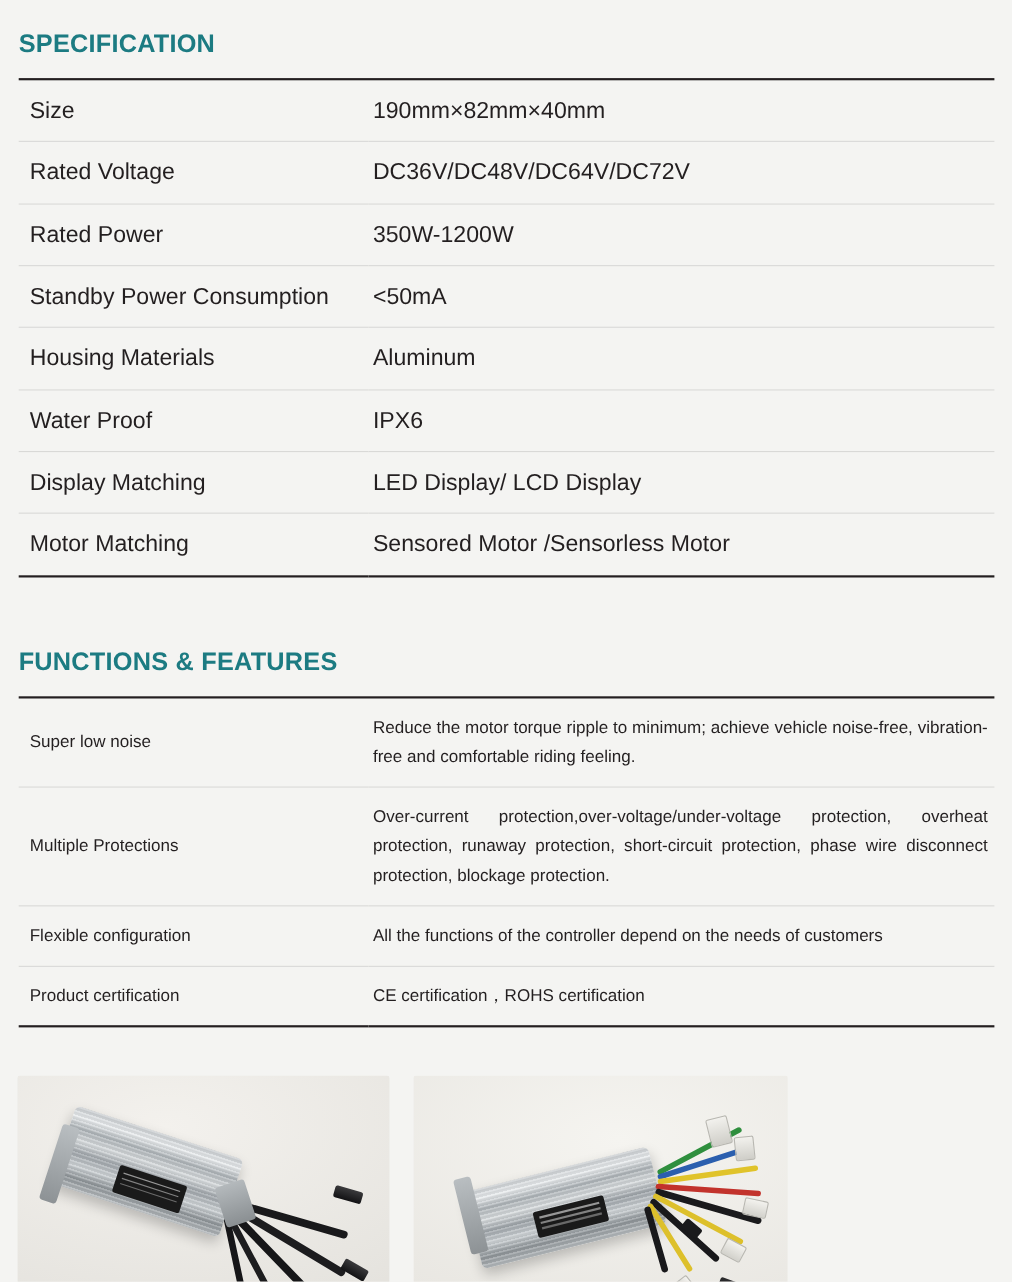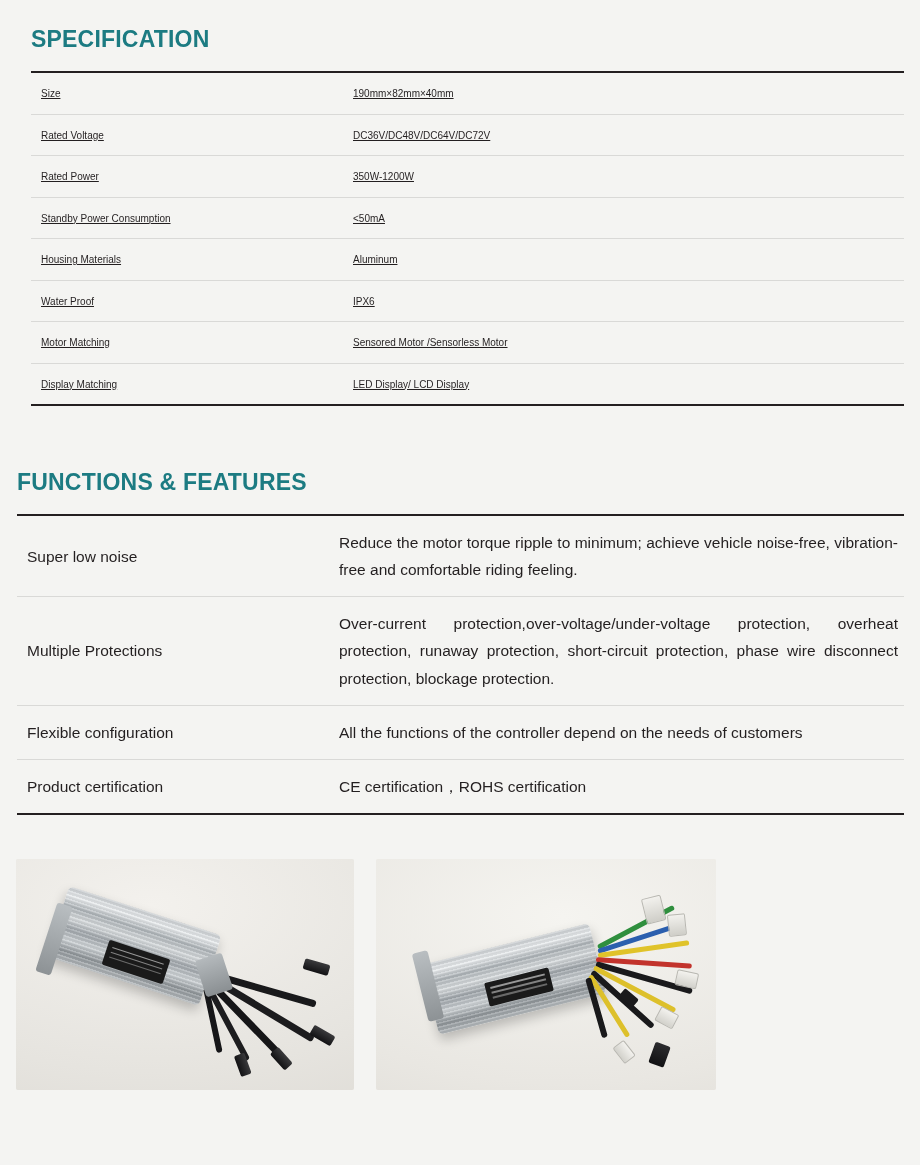--- a/index.html
+++ b/index.html
@@ -17,37 +17,36 @@
     padding: 0 16px;
   }
   h2.section-title {
     font-size: 23px;
     font-weight: bold;
     color: #1c7b82;
     letter-spacing: 0.2px;
     margin: 0;
     padding: 0;
   }
-  #spec-title-wrap { padding-top: 26px; padding-left: 1px; margin-left: 14px; }
+  #spec-title-wrap { padding-top: 26px; padding-left: 1px; }
   .rule-dark {
     border-top: 2px solid #231f20;
     margin-top: 18px;
   }
   table.spec {
     width: 100%;
     border-collapse: collapse;
     table-layout: fixed;
   }
   table.spec td {
-    font-size: 10px;
+    font-size: 21px;
     padding: 14px 0 13px 10px;
     vertical-align: middle;
     border-bottom: 1px solid #d9d9d7;
     line-height: 1.35;
-    text-decoration: underline;
   }
   table.spec tr:last-child td { border-bottom: 2px solid #231f20; }
   table.spec td.k { width: 318px; }
   table.spec td.v { padding-left: 4px; }
 
   #feat-title-wrap { padding-top: 63px; padding-left: 1px; }
 
   table.feat {
     width: 100%;
     border-collapse: collapse;
@@ -173,26 +172,26 @@
         </tr>
         <tr>
           <td class="k">Housing Materials</td>
           <td class="v">Aluminum</td>
         </tr>
         <tr>
           <td class="k">Water Proof</td>
           <td class="v">IPX6</td>
         </tr>
         <tr>
+          <td class="k">Display Matching</td>
+          <td class="v">LED Display/ LCD Display</td>
+        </tr>
+        <tr>
           <td class="k">Motor Matching</td>
           <td class="v">Sensored Motor /Sensorless Motor</td>
-        </tr>
-        <tr>
-          <td class="k">Display Matching</td>
-          <td class="v">LED Display/ LCD Display</td>
         </tr>
       </tbody>
     </table>
   </div>
 
   <div id="feat-title-wrap">
     <h2 class="section-title">FUNCTIONS &amp; FEATURES</h2>
     <div class="rule-dark"></div>
     <table class="feat">
       <tbody>

